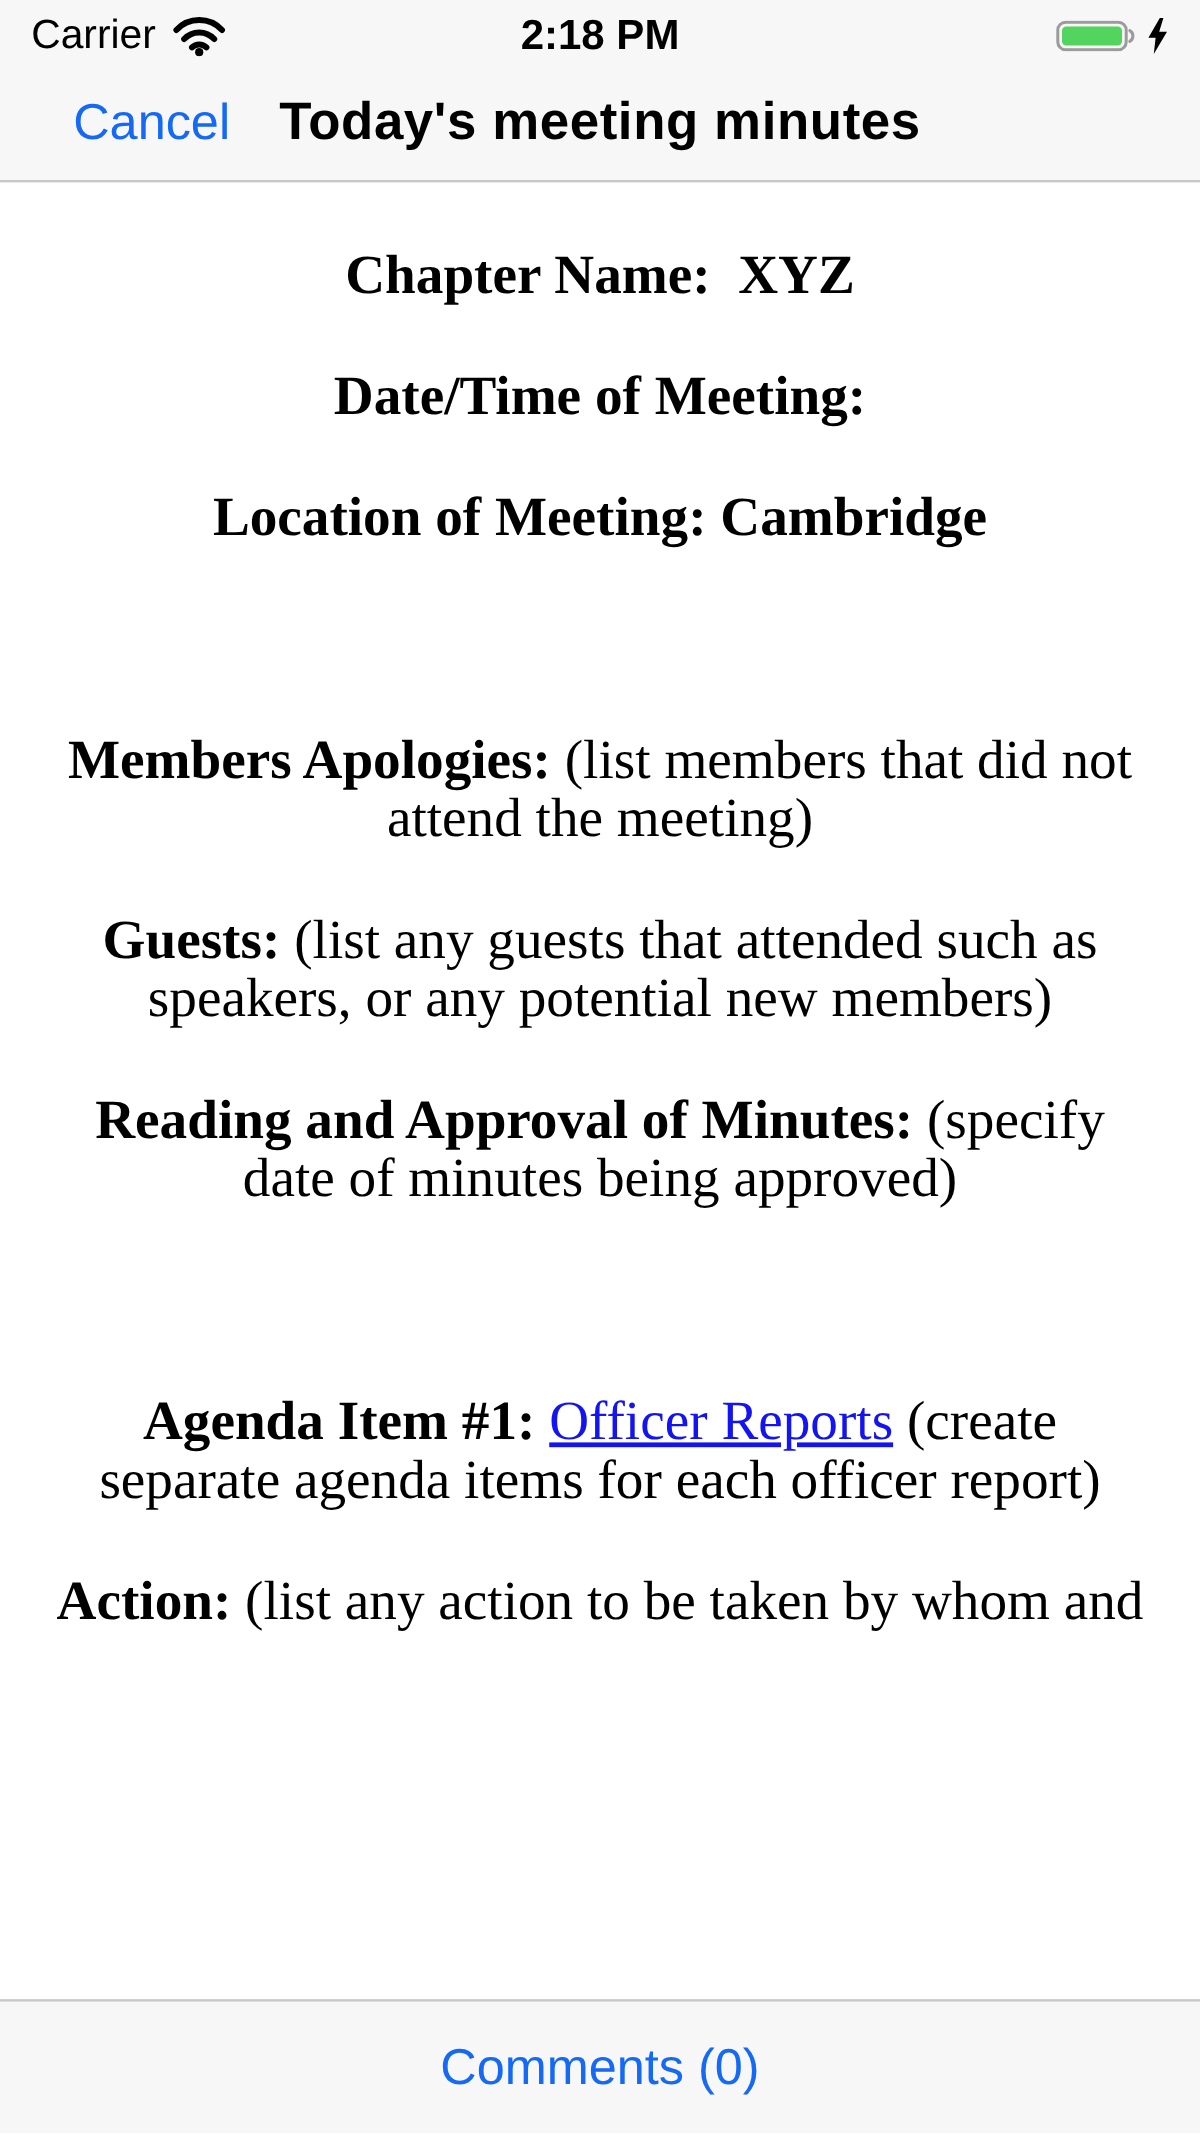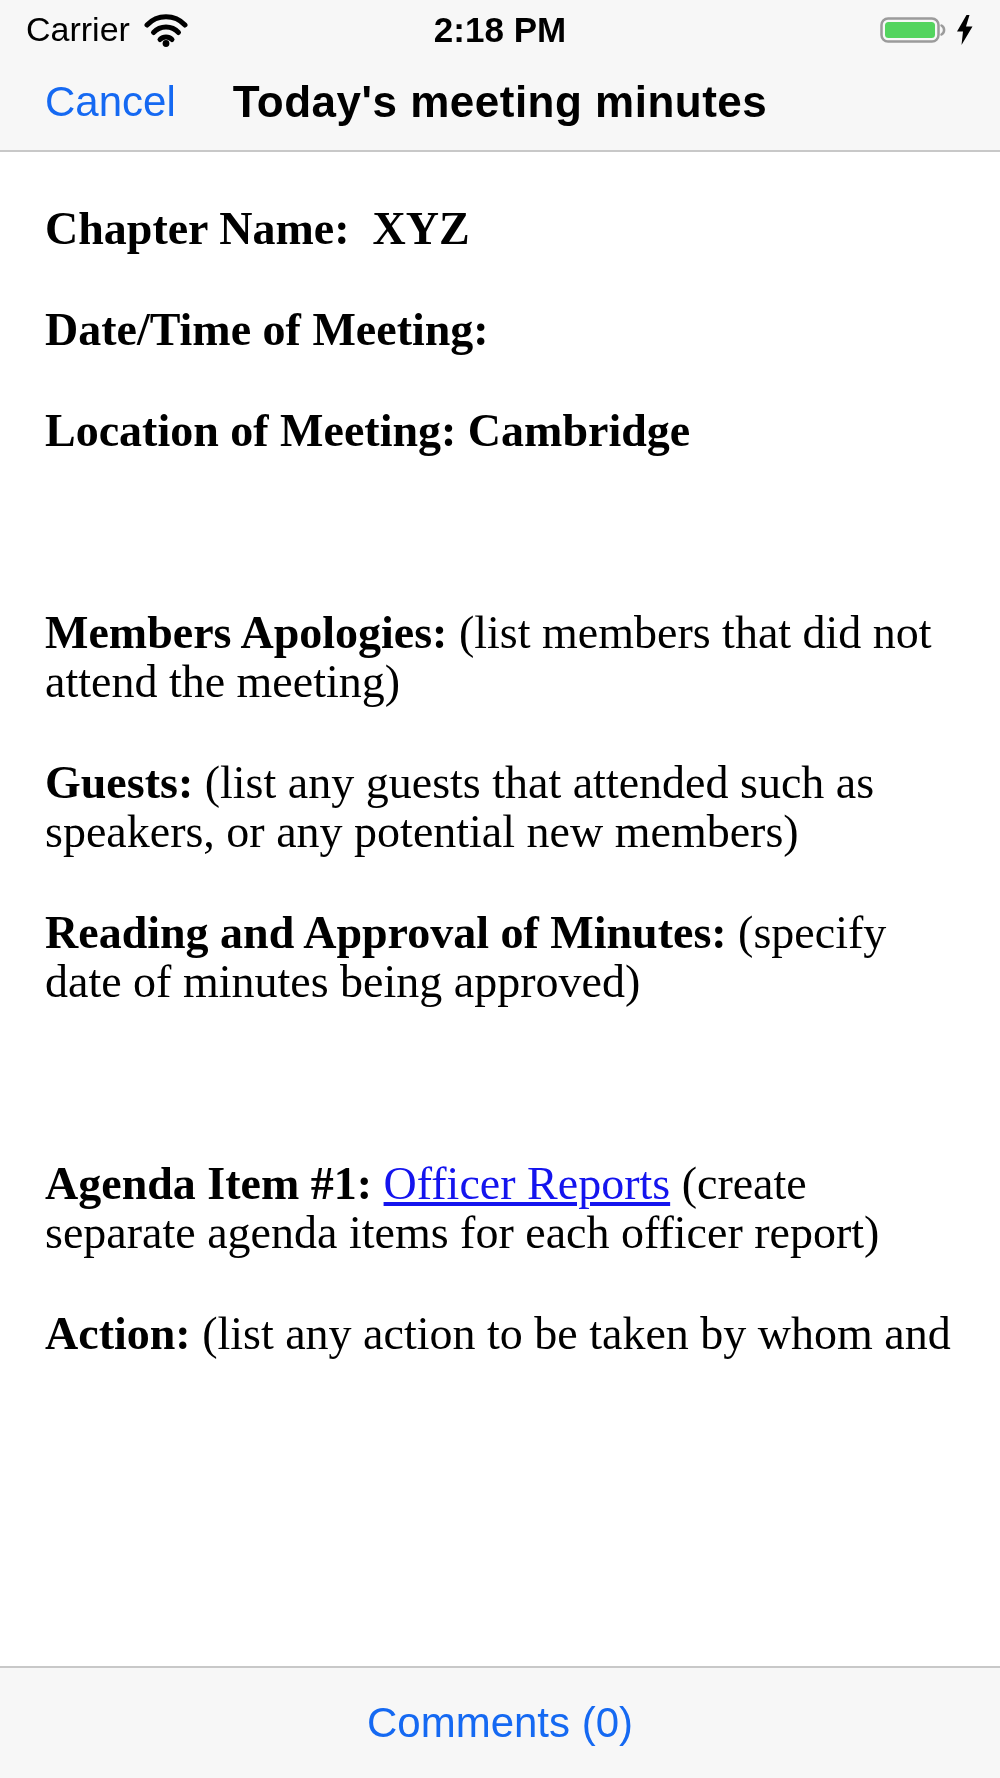--- a/index.html
+++ b/index.html
@@ -25,34 +25,34 @@
     display:flex;align-items:center;justify-content:center;
     padding-top:6px;box-sizing:border-box;
     font-size:35px;font-weight:600;color:#000;
   }
   .sb-right{margin-left:auto;display:flex;align-items:center;gap:9px;position:relative;z-index:1;}
   .navbar{
     height:97px;border-bottom:2px solid var(--border);
     display:flex;align-items:center;justify-content:center;position:relative;
   }
   .cancel{
-    position:absolute;left:45px;top:50%;transform:translateY(-50%);
+    position:absolute;left:61px;top:50%;transform:translateY(-50%);
     background:none;border:none;padding:0;cursor:pointer;
     font-family:"Liberation Sans",sans-serif;font-size:42px;font-weight:400;color:var(--accent);
   }
   .title{
     margin:0;font-size:44px;font-weight:700;color:#000;
     font-family:"Liberation Sans",sans-serif;letter-spacing:0.5px;
   }
   .content{
     height:1518px;overflow:hidden;box-sizing:border-box;
     padding:52px 45px 0;background:#fff;
     font-family:"Liberation Serif",serif;font-size:46px;line-height:49px;color:#000;
   }
-  .content p{margin:0 0 52px;}
+  .content p{margin:0 0 52px;text-align:center;}
   .line{display:block;white-space:pre;}
   .b{font-weight:700;}
   .doclink{color:var(--link);text-decoration:underline;}
   .toolbar{
     position:absolute;left:0;bottom:0;width:1000px;height:112px;box-sizing:border-box;
     background:var(--bar-bg);border-top:2px solid var(--border);
     display:flex;align-items:center;justify-content:center;
   }
   .comments{
     background:none;border:none;padding:0;cursor:pointer;

